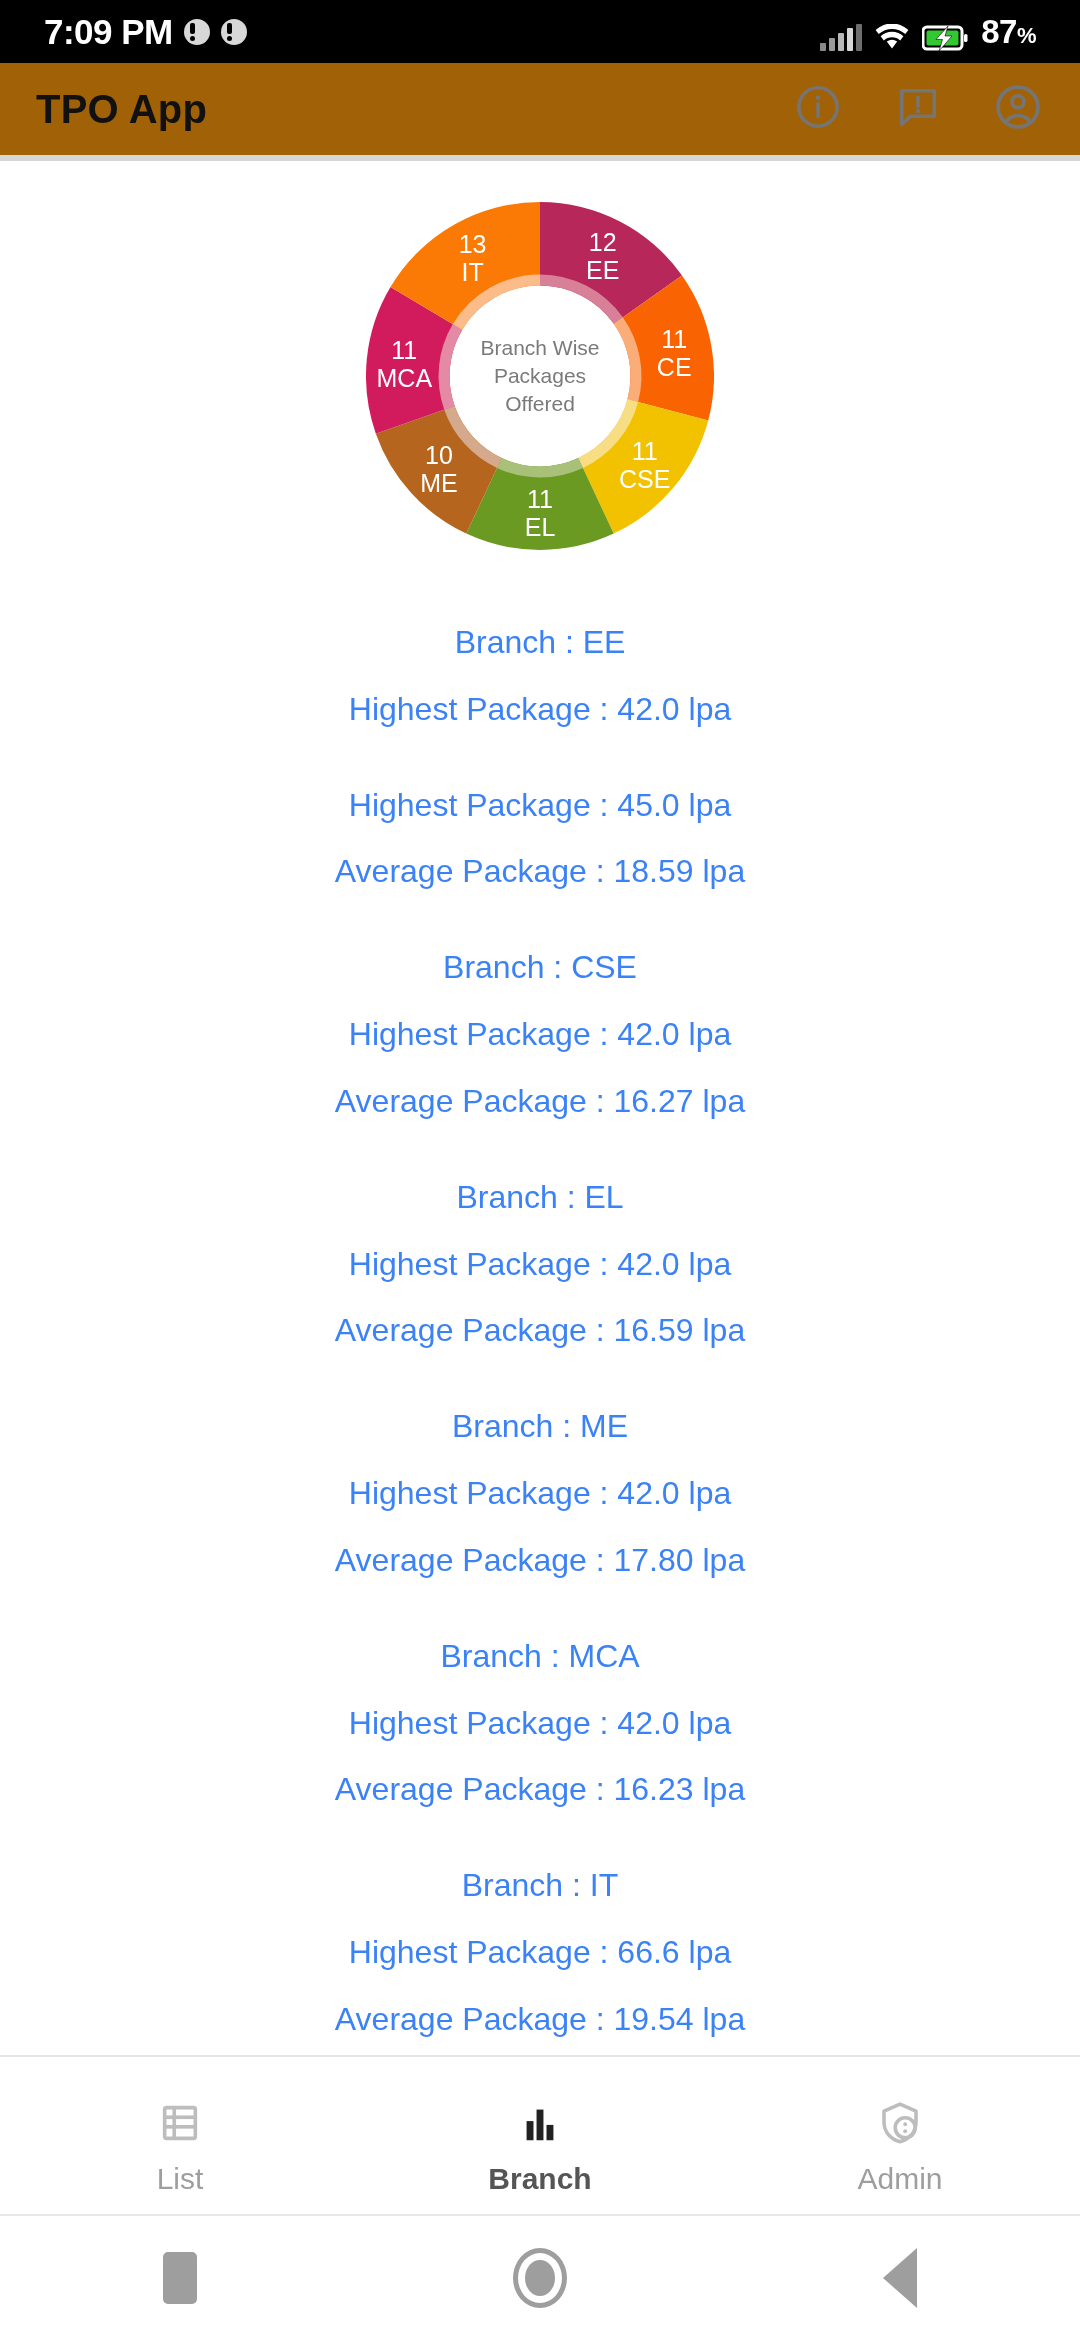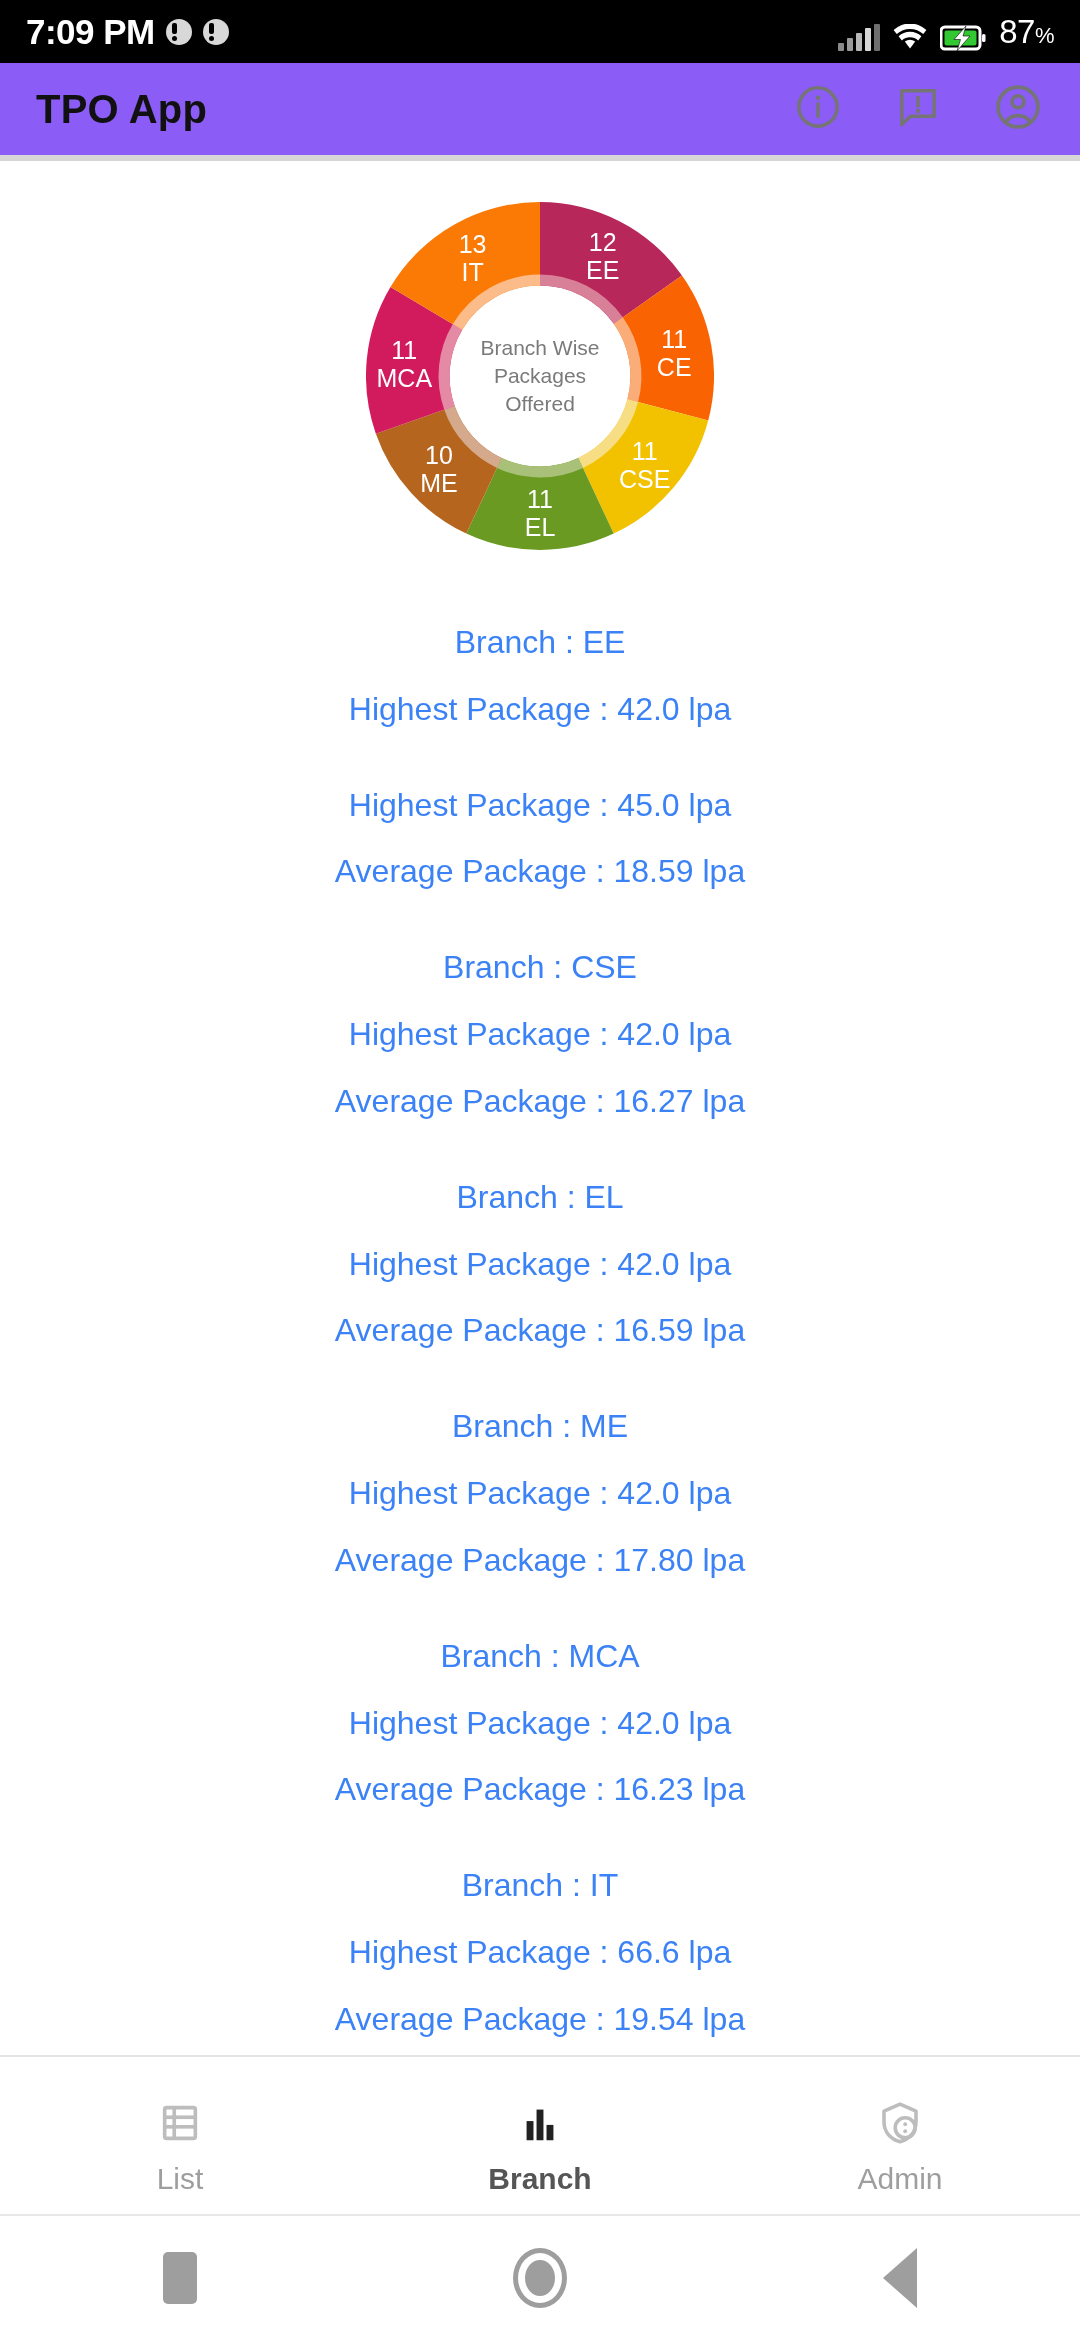--- a/index.html
+++ b/index.html
@@ -10,21 +10,21 @@
     overflow: hidden;
   }
   #screen { position: relative; width: 1080px; height: 2340px; background: #fff; }
 
   
   .status-bar {
     position: absolute; top: 0; left: 0;
     width: 1080px; height: 63px;
     background: #000;
     display: flex; align-items: center;
-    padding: 0 26px;
+    padding: 0 44px;
     color: #fff;
   }
   .sb-left { display: flex; align-items: center; gap: 11px; }
   .sb-clock { font-size: 35px; font-weight: 700; letter-spacing: -0.5px; }
   .sb-notif-icon {
     width: 26px; height: 26px; border-radius: 50%;
     background: #d8d8d8; position: relative; overflow: hidden;
   }
   .sb-notif-icon::before {
     content: ""; position: absolute; left: 6px; top: 4px;
@@ -37,28 +37,28 @@
   .sb-right { margin-left: auto; display: flex; align-items: flex-end; gap: 13px; }
   .sb-signal { display: flex; align-items: flex-end; gap: 3px; height: 27px; }
   .sb-signal i { display: block; width: 6px; background: #fff; border-radius: 1px; }
   .sb-signal i:nth-child(1) { height: 8px;  background: #8a8a8a; }
   .sb-signal i:nth-child(2) { height: 13px; background: #9a9a9a; }
   .sb-signal i:nth-child(3) { height: 18px; background: #b8b8b8; }
   .sb-signal i:nth-child(4) { height: 23px; background: #d8d8d8; }
   .sb-signal i:nth-child(5) { height: 27px; background: #6e6e6e; }
   .sb-wifi { width: 34px; height: 27px; position: relative; }
   .sb-batt { position: relative; width: 46px; height: 26px; }
-  .sb-pct { font-size: 33px; font-weight: 400; letter-spacing: -0.5px; }
+  .sb-pct { font-size: 33px; font-weight: 700; letter-spacing: -0.5px; }
   .sb-pct small { font-size: 22px; }
 
   
   .app-bar {
     position: absolute; top: 63px; left: 0;
     width: 1080px; height: 92px;
-    background: #8b5cf6;
+    background: #a16207;
     display: flex; align-items: center;
     padding: 0 36px;
   }
   .app-title {
     font-size: 40px; font-weight: 700; color: #111;
     letter-spacing: 0.2px;
   }
   .app-actions { margin-left: auto; display: flex; align-items: center; gap: 48px; }
   .app-icon-btn {
     width: 52px; height: 52px;

